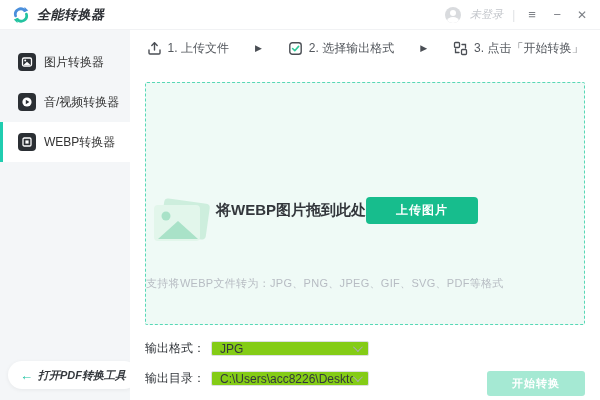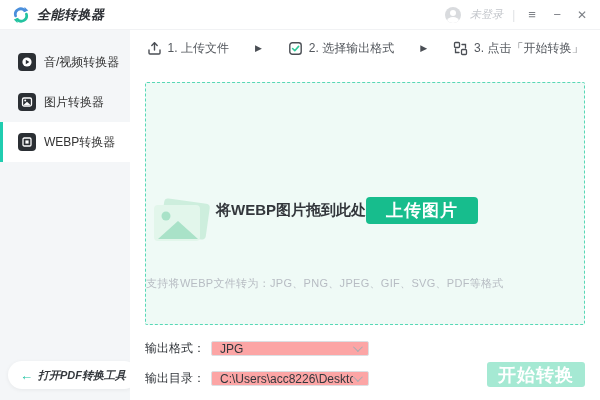--- a/index.html
+++ b/index.html
@@ -37,33 +37,33 @@
   
   .steps { height:36px; display:flex; align-items:center; justify-content:center; gap:26px; }
   .step { display:flex; align-items:center; gap:6px; }
   .step-label { font-size:12px; color:#54585e; white-space:nowrap; }
   .step-sep { font-size:9px; color:#4a4e54; }
 
   
   .dropzone { position:absolute; left:15px; right:15px; top:52px; height:243px; background:#effaf6; border:1px dashed #58d8b6; border-radius:2px; display:flex; align-items:center; }
   .dz-icon { margin-top:42px; width:70px; height:56px; position:relative; }
   .dz-title { margin-top:13px; font-size:15px; font-weight:bold; color:#33373c; }
-  .dz-upload-btn { margin-top:13px; width:112px; height:27px; background:#17bd8d; border:none; border-radius:4px; color:#fff; font-size:17px; font-weight:bold; font-family:inherit; cursor:pointer; letter-spacing:1px; }
+  .dz-upload-btn { margin-top:13px; width:112px; height:27px; background:#17bd8d; border:none; border-radius:4px; color:#fff; font-size:12px; font-weight:bold; font-family:inherit; cursor:pointer; letter-spacing:1px; }
   .dz-support { position:absolute; bottom:33px; font-size:11px; color:#b7bcc3; letter-spacing:.3px; }
 
   
   .footer { position:absolute; left:0; right:0; bottom:0; height:70px; }
   .frow { position:absolute; left:15px; display:flex; align-items:center; gap:4px; }
   .frow.r1 { top:10px; }
   .frow.r2 { top:40px; }
   .flabel { font-size:12px; color:#33373c; width:62px; }
-  .fselect { width:158px; height:15px; border:1px solid #dcdfe3; border-radius:2px; background:#fca5a5; display:flex; align-items:center; padding:0 8px; cursor:pointer; }
+  .fselect { width:158px; height:15px; border:1px solid #dcdfe3; border-radius:2px; background:#84cc16; display:flex; align-items:center; padding:0 8px; cursor:pointer; }
   .fselect .fval { font-size:12px; color:#33373c; flex:1; white-space:nowrap; overflow:hidden; }
   .chev { width:7px; height:7px; border-right:1.5px solid #a8acb2; border-bottom:1.5px solid #a8acb2; transform:rotate(45deg) translateY(-2px); flex-shrink:0; }
-  .start-btn { position:absolute; right:15px; bottom:13px; width:98px; height:25px; background:#a5e9d3; border:none; border-radius:3px; color:#fff; font-size:18px; font-weight:bold; font-family:inherit; letter-spacing:1px; cursor:pointer;margin-top:20px; }
+  .start-btn { position:absolute; right:15px; bottom:4px; width:98px; height:25px; background:#a5e9d3; border:none; border-radius:3px; color:#fff; font-size:11px; font-weight:bold; font-family:inherit; letter-spacing:1px; cursor:pointer;margin-top:20px; }
 </style>
 </head>
 <body>
 
 <div class="titlebar">
   <svg class="logo" viewBox="0 0 20 20">
     <path d="M4 11 A6 6 0 0 1 14 5" fill="none" stroke="#4a8fdc" stroke-width="3" stroke-linecap="round"></path>
     <path d="M16 9 A6 6 0 0 1 6 15" fill="none" stroke="#23c3a0" stroke-width="3" stroke-linecap="round"></path>
     <path d="M14 1 L18 5 L13 7 Z" fill="#4a8fdc"></path>
     <path d="M6 19 L2 15 L7 13 Z" fill="#23c3a0"></path>
@@ -79,35 +79,35 @@
   </div>
 </div>
 
 <div class="app-body">
 
   <div class="sidebar">
     <div class="side-items">
       <div class="side-item">
         <span class="sicon">
           <svg width="12" height="12" viewBox="0 0 12 12">
-              <circle cx="6" cy="6" r="4.6" fill="#fff"></circle>
-              <path d="M4.8 3.8 L8.4 6 L4.8 8.2 Z" fill="#2b2f34"></path>
-            </svg>
-        </span>
-        <span class="side-label">音/视频转换器</span>
-      </div>
-      <div class="side-item">
-        <span class="sicon">
-          <svg width="12" height="12" viewBox="0 0 12 12">
               <rect x="1.5" y="2" width="9" height="8" rx="1.5" fill="none" stroke="#fff" stroke-width="1.3"></rect>
               <circle cx="4.2" cy="4.6" r="1" fill="#fff"></circle>
               <path d="M2.5 9 L6 5.8 L9.5 9 Z" fill="#fff"></path>
             </svg>
         </span>
         <span class="side-label">图片转换器</span>
+      </div>
+      <div class="side-item">
+        <span class="sicon">
+          <svg width="12" height="12" viewBox="0 0 12 12">
+              <circle cx="6" cy="6" r="4.6" fill="#fff"></circle>
+              <path d="M4.8 3.8 L8.4 6 L4.8 8.2 Z" fill="#2b2f34"></path>
+            </svg>
+        </span>
+        <span class="side-label">音/视频转换器</span>
       </div>
       <div class="side-item active">
         <span class="sicon">
           <svg width="12" height="12" viewBox="0 0 12 12">
               <rect x="2" y="2" width="8" height="8" rx="1.2" fill="none" stroke="#fff" stroke-width="1.3"></rect>
               <rect x="4.4" y="4.4" width="3.2" height="3.2" fill="#fff"></rect>
             </svg>
         </span>
         <span class="side-label">WEBP转换器</span>
       </div>

